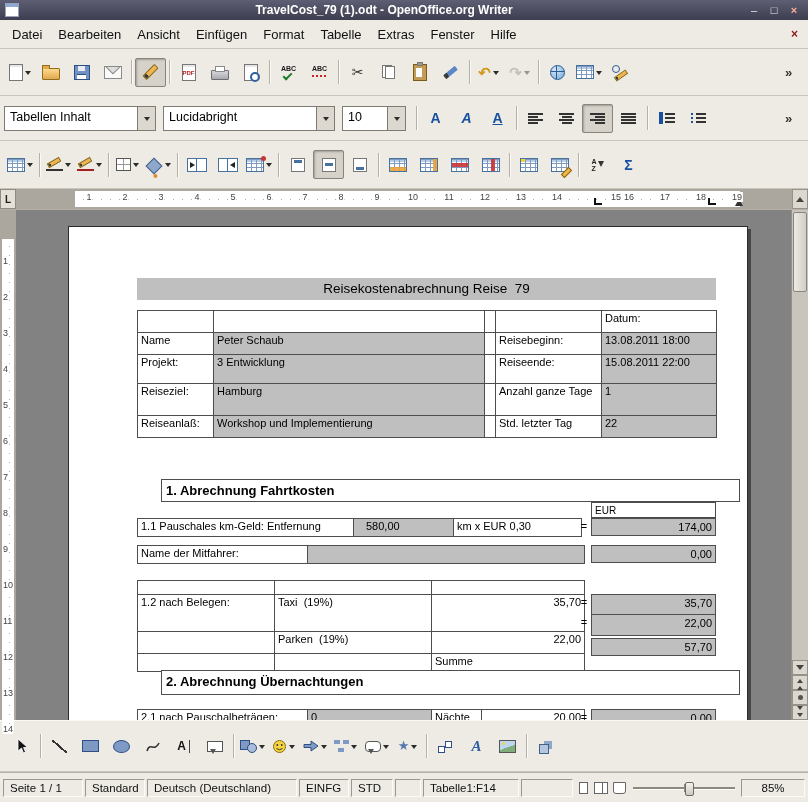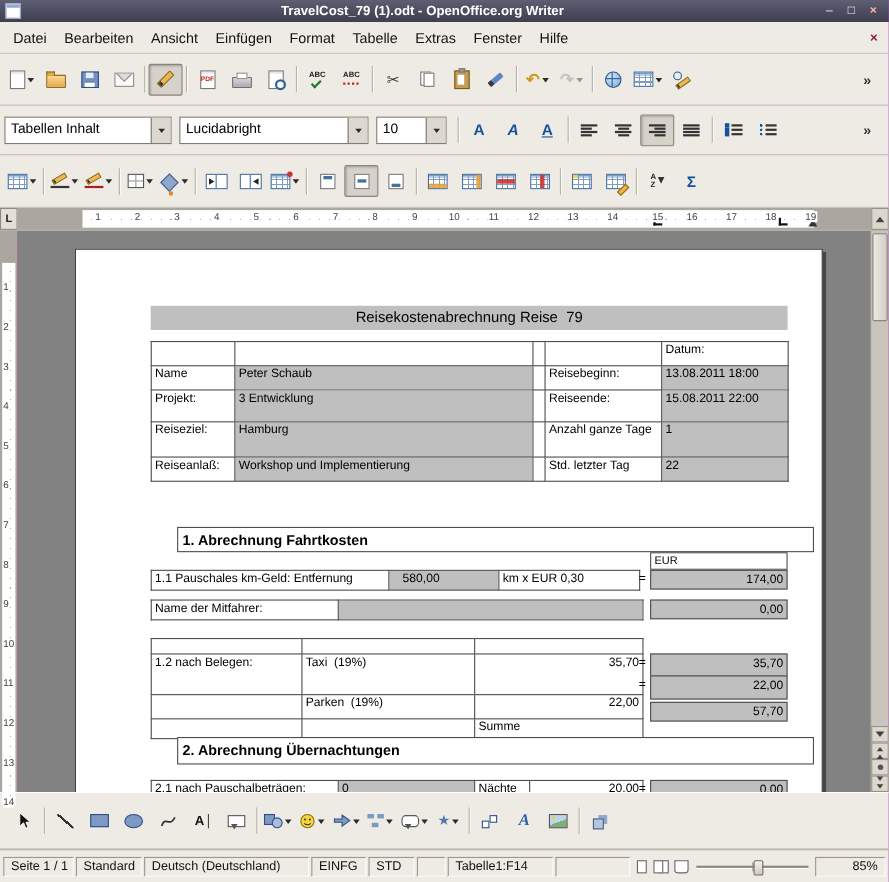--- a/index.html
+++ b/index.html
@@ -1,17 +1,17 @@
 <!DOCTYPE html>
 <html><head>
 <meta charset="utf-8">
 <style>
   html,body{margin:0;padding:0;width:808px;height:802px;overflow:hidden;
     font-family:"Liberation Sans",sans-serif;background:#828282;-webkit-font-smoothing:antialiased;}
-  .window{width:808px;height:802px;display:flex;flex-direction:column;background:#a21caf;}
+  .window{width:808px;height:802px;display:flex;flex-direction:column;background:#0f172a;}
 
   
   .titlebar{height:20px;background:linear-gradient(#5e5e74,#3e3e50);display:flex;align-items:center;
     padding:0 5px;color:#fff;flex:0 0 auto;}
   .win-icon{width:12px;height:12px;background:#fff;border:1px solid #9aa2c0;box-shadow:inset 0 3px 0 #8fa9d2;margin-right:6px;}
   .win-title{flex:1;text-align:center;font-size:12px;font-weight:bold;white-space:nowrap;overflow:hidden;}
   .win-btn{width:18px;height:15px;display:flex;align-items:center;justify-content:center;font-size:11px;
     color:#e8e8ee;margin-left:2px;border-radius:2px;}
   .win-btn.close{color:#ffb199;font-weight:bold;}
 
@@ -467,21 +467,21 @@
         <span class="hrnum" style="left: 217px;">5</span>
         <span class="hrnum" style="left: 253px;">6</span>
         <span class="hrnum" style="left: 289px;">7</span>
         <span class="hrnum" style="left: 325px;">8</span>
         <span class="hrnum" style="left: 361px;">9</span>
         <span class="hrnum" style="left: 397px;">10</span>
         <span class="hrnum" style="left: 433px;">11</span>
         <span class="hrnum" style="left: 469px;">12</span>
         <span class="hrnum" style="left: 505px;">13</span>
         <span class="hrnum" style="left: 541px;">14</span>
-        <span class="hrnum" style="left: 582px; text-align: right;">15</span>
+        <span class="hrnum" style="left: 600px; text-align: right;">15</span>
         <span class="hrnum" style="left: 613px;">16</span>
         <span class="hrnum" style="left: 649px;">17</span>
         <span class="hrnum" style="left: 685px;">18</span>
         <span class="hrnum" style="left: 721px;">19</span>
       </div>
     <span class="sb-btn">
         <i class="tri-up"></i>
       </span>
   </div>
 
@@ -735,21 +735,21 @@
     <span class="tbtn">
         <span class="ic ic-img"></span>
       </span>
     <span class="tsep"></span>
     <span class="tbtn">
         <span class="ic ic-cube"></span>
       </span>
   </div>
 
   <div class="statusbar">
-    <span class="seg" style="width:64px">Seite 1 / 1</span>
+    <span class="seg" style="width:80px">Seite 1 / 1</span>
     <span class="seg" style="width:60px">Standard</span>
     <span class="seg" style="width:150px">Deutsch (Deutschland)</span>
     <span class="seg" style="width:50px">EINFG</span>
     <span class="seg" style="width:42px">STD</span>
     <span class="seg" style="width:26px"></span>
     <span class="seg" style="width:96px">Tabelle1:F14</span>
     <span class="seg flexseg"></span>
     <span class="vp-btn">
         <span class="ic-vp"></span>
       </span>
@@ -757,16 +757,16 @@
         <span class="ic-vp two"></span>
       </span>
     <span class="vp-btn">
         <span class="ic-vp book"></span>
       </span>
     <span class="zslider">
       <span class="ztrack"></span>
       <span class="znotch"></span>
       <span class="zthumb"></span>
     </span>
-    <span class="seg" style="width:64px;text-align:right">85%</span>
+    <span class="seg" style="width:64px;text-align:center">85%</span>
   </div>
 
 </div>
 
 </body></html>

